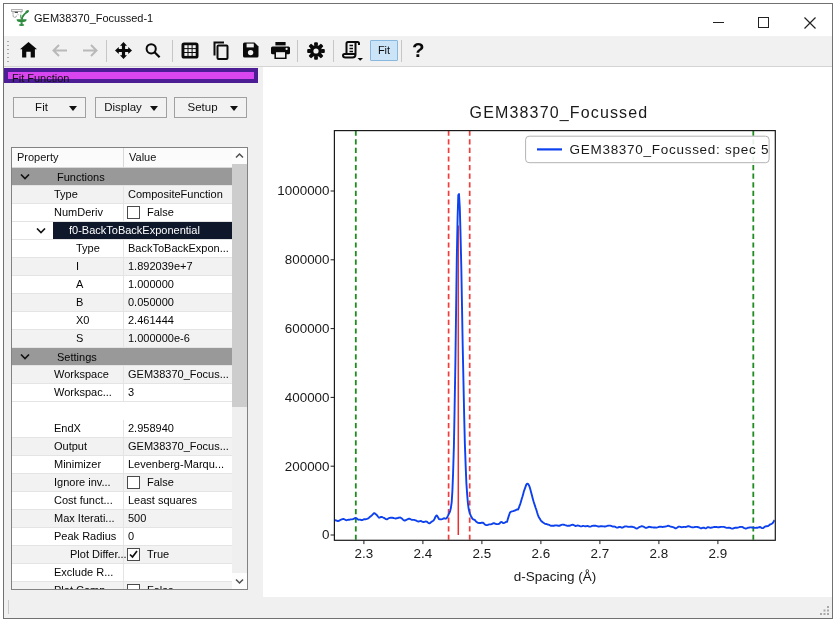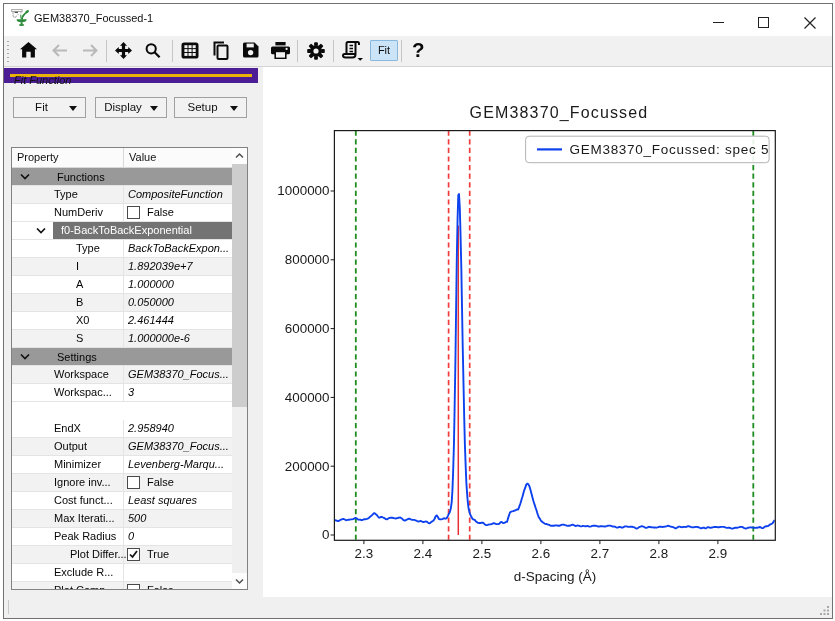--- a/index.html
+++ b/index.html
@@ -12,40 +12,40 @@
 #toolbar { position:absolute; left:0; top:32px; width:828px; height:31px; background:#f1f1f1;
   border-bottom:1px solid #d4d4d4; }
 .ti { position:absolute; }
 .sep { position:absolute; top:4px; height:22px; width:1px; background:#c6c6c6; }
 .grip { position:absolute; left:3px; top:5px; height:21px; width:2px;
   background-image:repeating-linear-gradient(#aaa 0 1.5px, transparent 1.5px 4px); }
 #fitbtn { position:absolute; left:366px; top:4px; width:28px; height:21px; background:#cce4f7;
   border:1px solid #88b8dd; border-radius:1px; font-size:11px; color:#111; text-align:center; line-height:19px; }
 #qmark { position:absolute; left:408px; top:2px; font-size:20.5px; font-weight:bold; color:#0a0a0a; }
 #leftpanel { position:absolute; left:0; top:63px; width:259px; height:530px; background:#f0f0f0; }
-#docktitle { position:absolute; left:0px; top:1px; width:254px; height:15px; background:#eab308;
-  border:6px solid #4c1d95; font-size:11px; color:#111; padding-left:4px; line-height:13px;font-style:italic; }
+#docktitle { position:absolute; left:0px; top:1px; width:254px; height:15px; background:#d946ef;
+  border:4px solid #4c1d95; font-size:11px; color:#111; padding-left:4px; line-height:13px; }
 .dbtn { position:absolute; top:30px; height:21px; background:#f2f2f2; border:1px solid #a0a0a0;
   font-size:11.5px; color:#111; text-align:center; line-height:19px; padding-right:16px; }
 .dbtn svg { position:absolute; right:8px; top:8px; }
 #tbl { position:absolute; left:7px; top:80px; width:237px; height:443px; background:#fff;
   border:1px solid #828282; overflow:hidden; }
 #thead { position:absolute; left:0; top:0; width:237px; height:20px; background:#fbfbfb;
   border-bottom:1px solid #d8d8d8; }
 #thead span { position:absolute; top:3px; font-size:11px; color:#111; }
 #tbody { position:absolute; left:0; top:20px; width:222px; height:421px; }
 .trow { position:absolute; left:0; width:222px; background:#fff; border-bottom:1px solid #e4e4e4; }
 .trow.alt { background:#f2f2f2; }
 .grow { background:#999999 !important; }
 .gt { position:absolute; left:25px; top:2px; font-size:11px; color:#060606; }
 .grow .gt { top:3px;margin-left:20px; }
-.selbar { position:absolute; left:41px; top:0; width:181px; height:100%; background:#737373;
-  color:#fff; font-size:11px; padding-left:8px; line-height:17px; }
+.selbar { position:absolute; left:41px; top:0; width:181px; height:100%; background:#0f172a;
+  color:#fff; font-size:11px; padding-left:16px; line-height:17px; }
 .pn { position:absolute; top:2px; font-size:11px; color:#060606; }
-.val { position:absolute; left:116px; top:2px; font-size:11px; color:#060606;font-style:italic; }
+.val { position:absolute; left:116px; top:2px; font-size:11px; color:#060606; }
 .cb { position:absolute; left:115px; top:2px; width:13px; height:13px; background:#fff; border:1px solid #4a4a4a; }
 .cbl { position:absolute; left:135px; top:2px; font-size:11px; color:#060606; }
 .vline { position:absolute; left:111px; top:0; width:1px; height:100%; background:#e4e4e4; }
 #sbar { position:absolute; right:0; top:0; width:15px; height:441px; background:#efefef; }
 .sbtn { position:absolute; left:0; width:15px; height:16px; background:#fdfdfd; }
 #sthumb { position:absolute; left:0; top:16px; width:15px; height:243px; background:#cdcdcd; }
 #canvas { position:absolute; left:259px; top:63px; width:569px; height:530px; background:#fff; }
 #statusbar { position:absolute; left:0; top:593px; width:828px; height:21px; background:#f0f0f0;
  }
 .tk { font-size:13.4px; fill:#1a1a1a; font-family:"Liberation Sans",sans-serif; }

